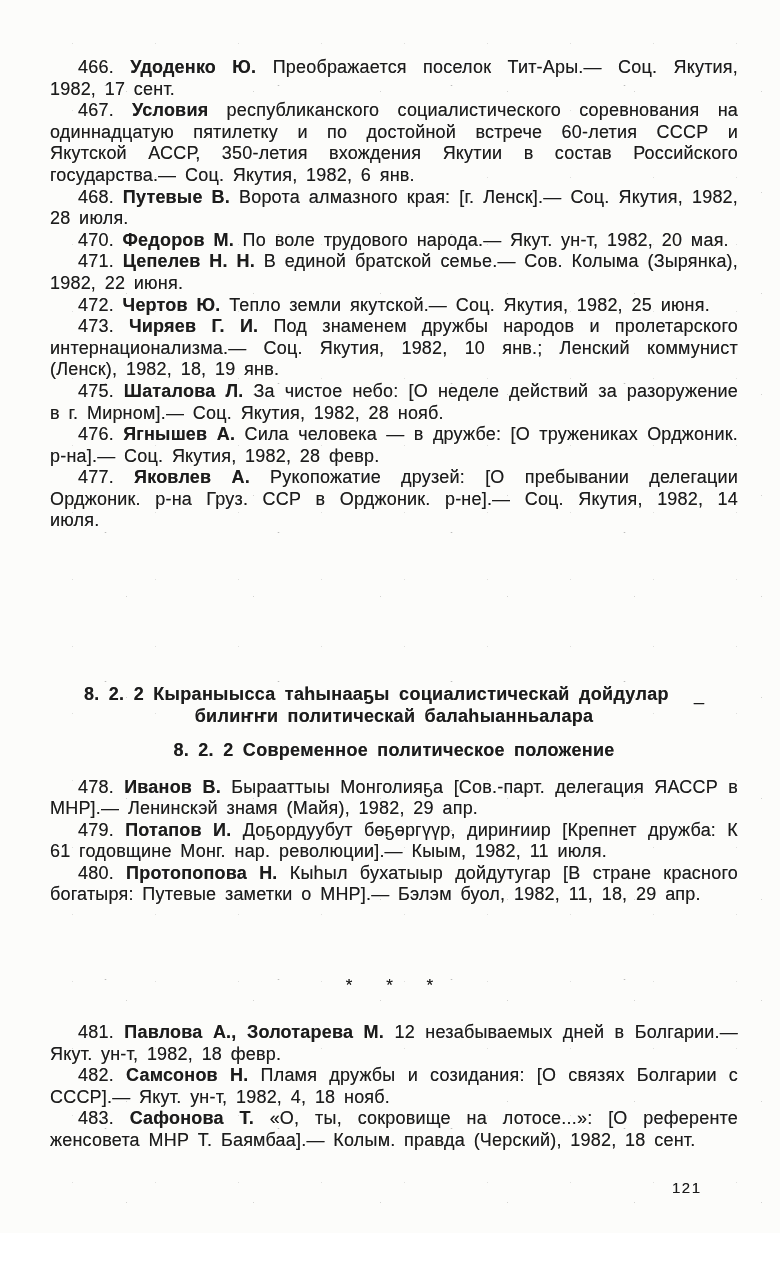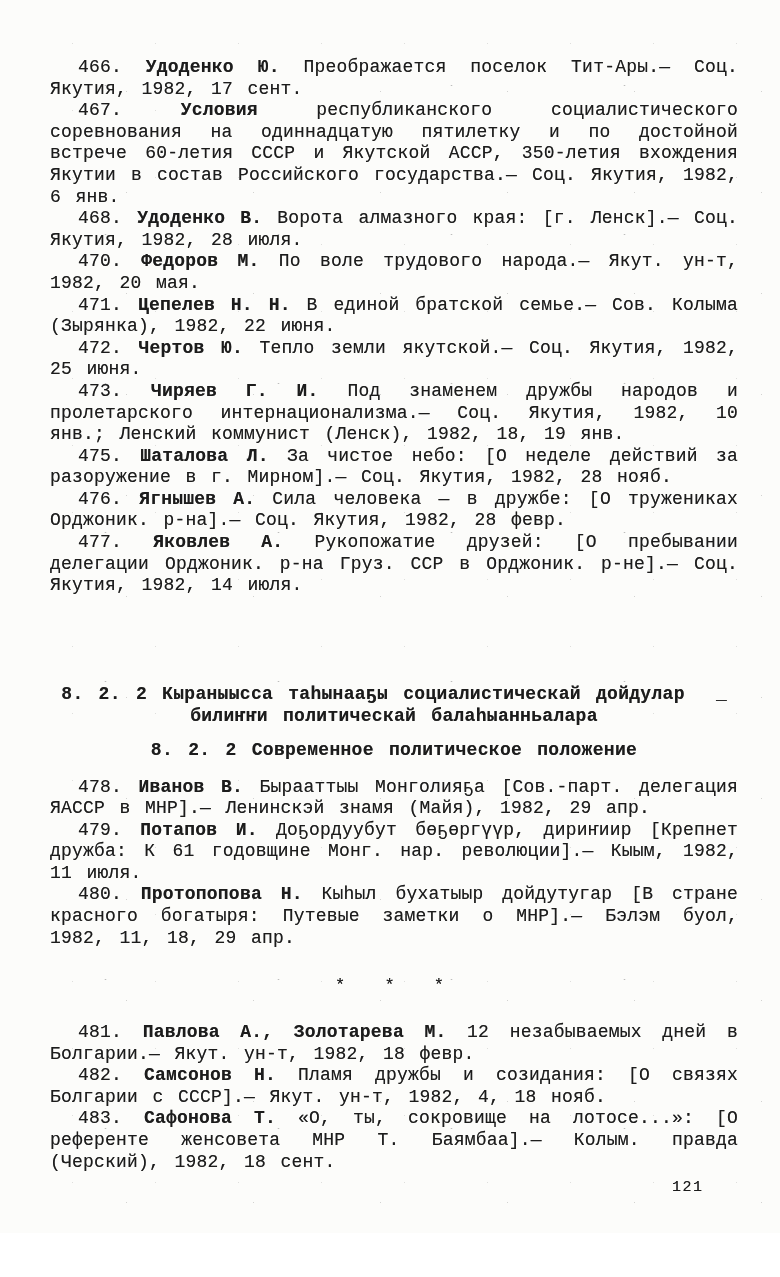--- a/index.html
+++ b/index.html
@@ -1,21 +1,21 @@
 <!DOCTYPE html>
 <html lang="ru"><head>
 <meta charset="utf-8">
 <style>
   html, body { margin: 0; padding: 0; background: #ffffff; }
   .sheet {
     position: relative;
     width: 780px;
     height: 1233px;
     background: #fcfcfa;
-    font-family: Liberation Mono, monospace;
+    font-family: Liberation Sans, sans-serif;
     color: #1c1c1c;
     overflow: hidden;
   }
   
   .sheet::before {
     content: "";
     position: absolute;
     inset: 0;
     background-image:
       radial-gradient(rgba(0,0,0,0.45) 0.7px, transparent 1.1px),
@@ -80,21 +80,21 @@
       <b>Удоденко Ю.</b>
       <span>Преображается поселок Тит-Ары.— Соц. Якутия, 1982, 17 сент.</span>
     </p>
     <p class="entry">
       <span>467.</span>
       <b>Условия</b>
       <span>республиканского социалистического соревнования на одиннадцатую пятилетку и по достойной встрече 60-летия СССР и Якутской АССР, 350-летия вхождения Якутии в состав Российского государства.— Соц. Якутия, 1982, 6 янв.</span>
     </p>
     <p class="entry">
       <span>468.</span>
-      <b>Удоденко В.</b>
+      <b>Путевые В.</b>
       <span>Ворота алмазного края: [г. Ленск].— Соц. Якутия, 1982, 28 июля.</span>
     </p>
     <p class="entry">
       <span>470.</span>
       <b>Федоров М.</b>
       <span>По воле трудового народа.— Якут. ун-т, 1982, 20 мая.</span>
     </p>
     <p class="entry">
       <span>471.</span>
       <b>Цепелев Н. Н.</b>

